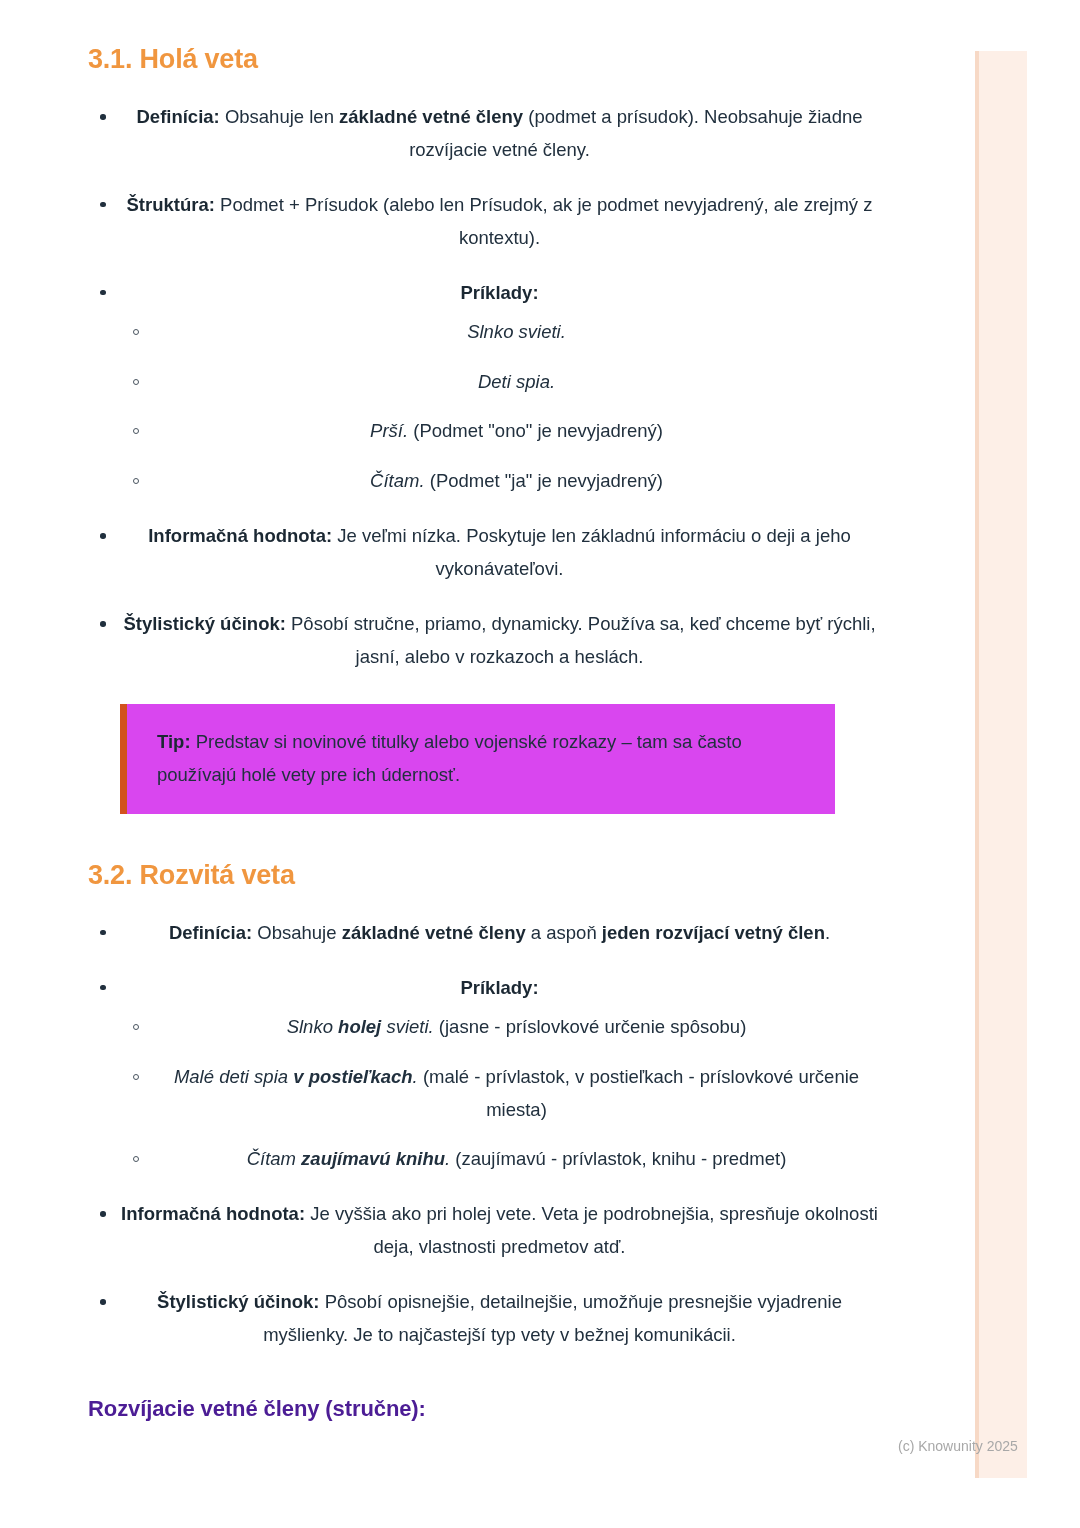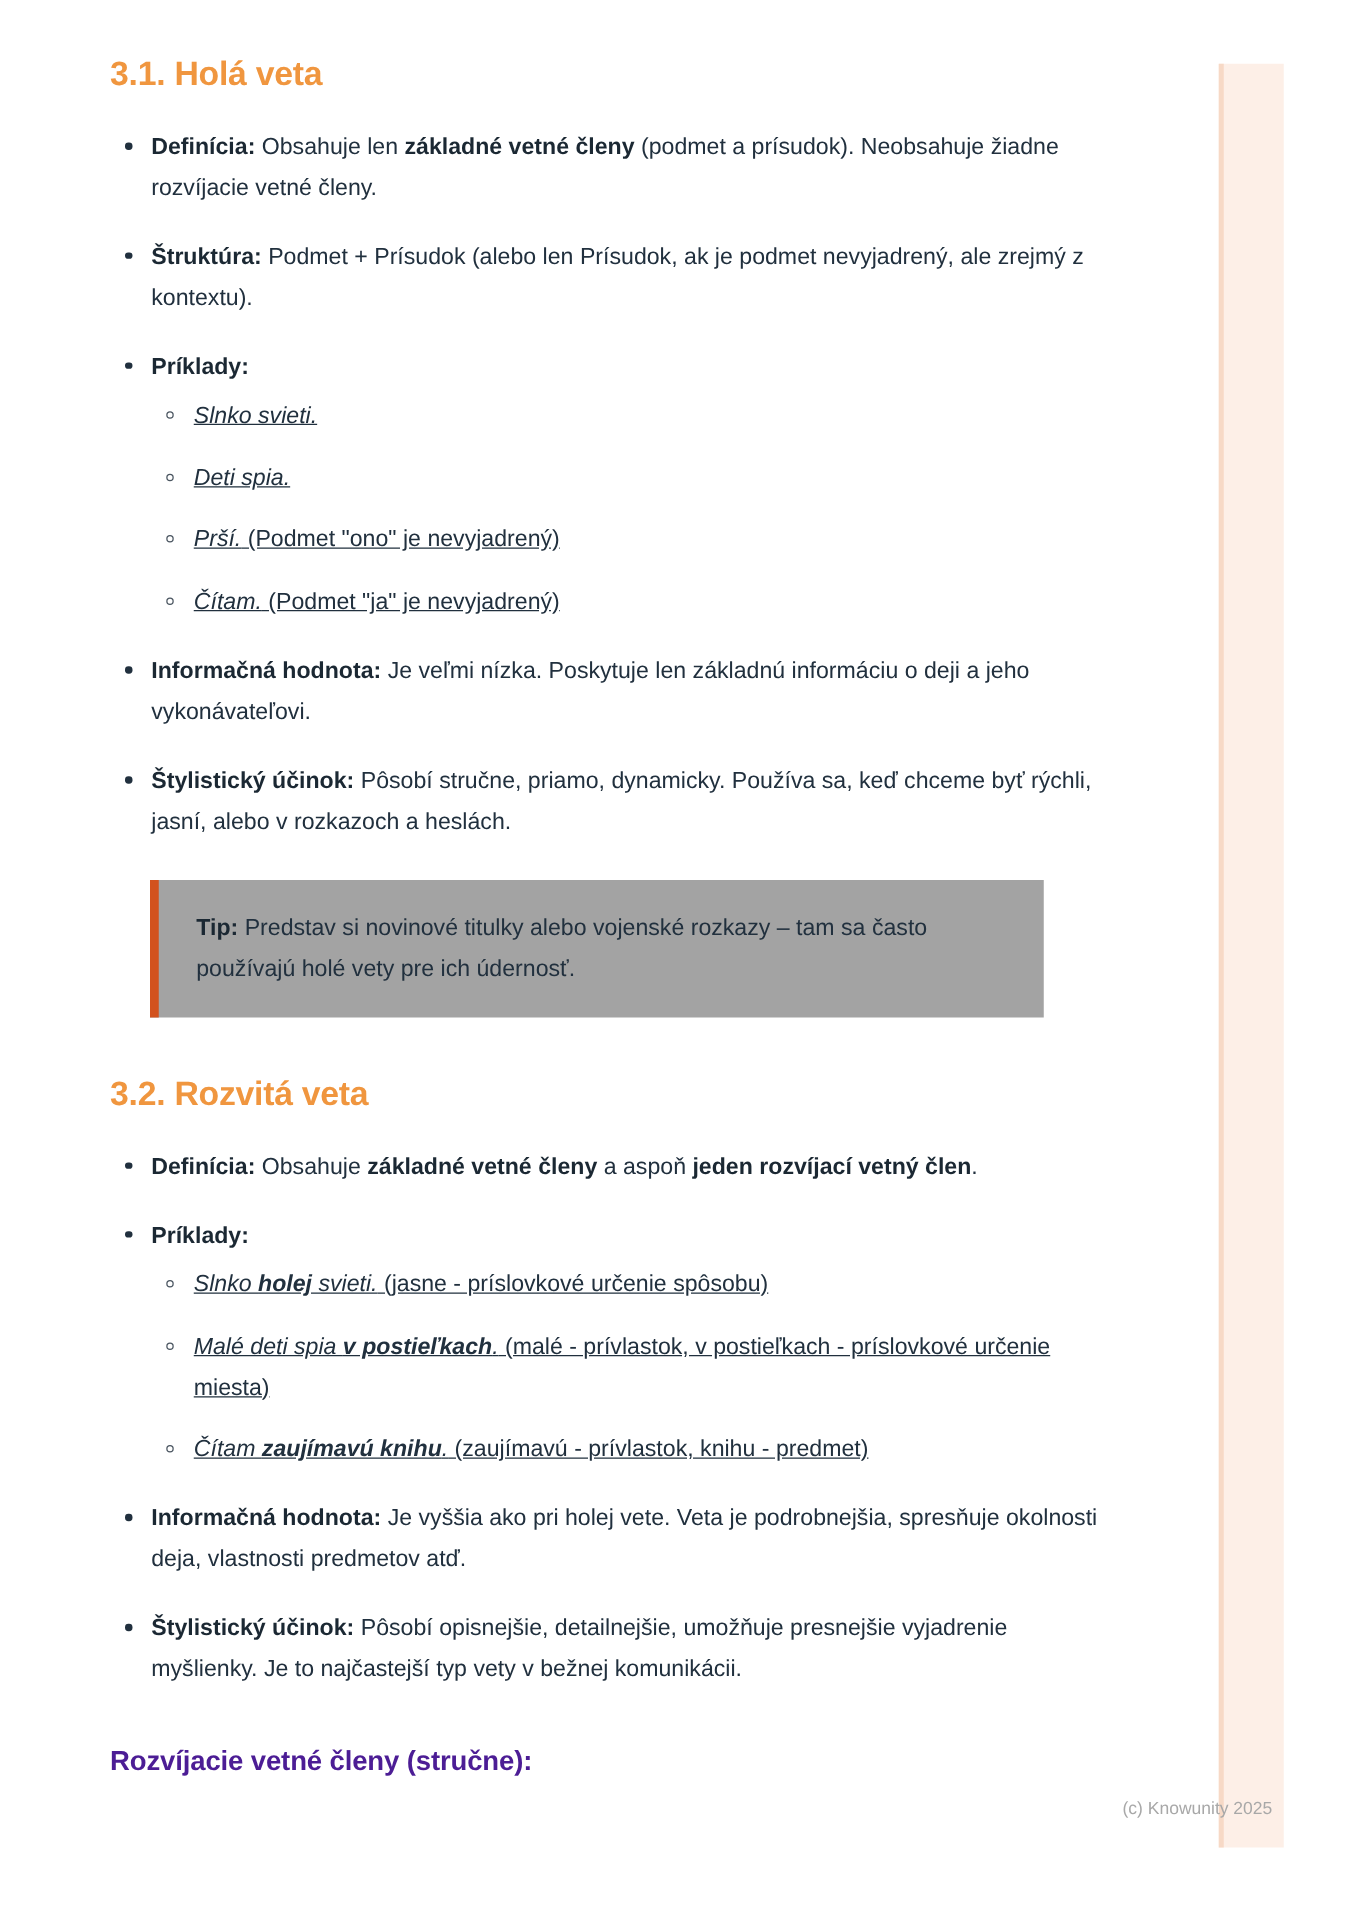--- a/index.html
+++ b/index.html
@@ -51,20 +51,21 @@
     font-weight: bold;
     color: #4c1d95;
     margin: 44px 0 22px 0;
     letter-spacing: -0.1px;
   }
 
   ul.bullets {
     list-style: none;
     margin: 0;
     padding: 0;
+    text-align: center;
   }
   ul.bullets > li {
     position: relative;
     padding-left: 33px;
     margin-bottom: 22px;
     font-size: 18.5px;
     line-height: 1.78;
   }
   ul.bullets > li:before {
     content: "";
@@ -74,21 +75,20 @@
     width: 5.5px;
     height: 5.5px;
     border-radius: 50%;
     background: #21303e;
   }
 
   ul.subbullets {
     list-style: none;
     margin: 6px 0 0 0;
     padding: 0;
-    text-decoration: underline;
   }
   ul.subbullets > li {
     position: relative;
     padding-left: 34px;
     margin-bottom: 17px;
     font-size: 18.5px;
     line-height: 1.78;
   }
   ul.subbullets > li:last-child { margin-bottom: 0; }
   ul.subbullets > li:before {
@@ -103,21 +103,21 @@
     background: transparent;
     box-sizing: border-box;
   }
 
   b, strong { font-weight: bold; color: #1b2833; }
   i, em { font-style: italic; }
   .bi { font-style: italic; font-weight: bold; }
 
   .tip-box {
     margin: 30px 0 0 32px;
-    background: #a3a3a3;
+    background: #d946ef;
     border-left: 7px solid #d2521e;
     padding: 22px 28px 22px 30px;
     font-size: 18.5px;
     line-height: 1.78;
     box-sizing: border-box;
     width: 715px;
   }
 
   .watermark {
     position: absolute;

